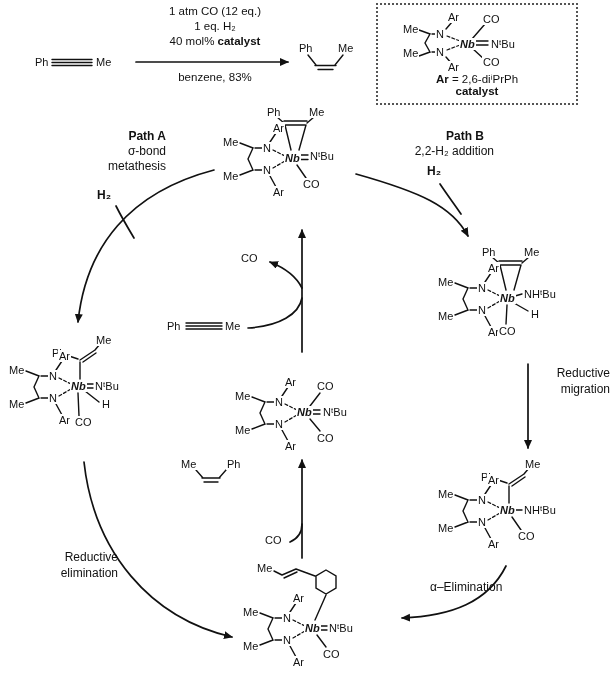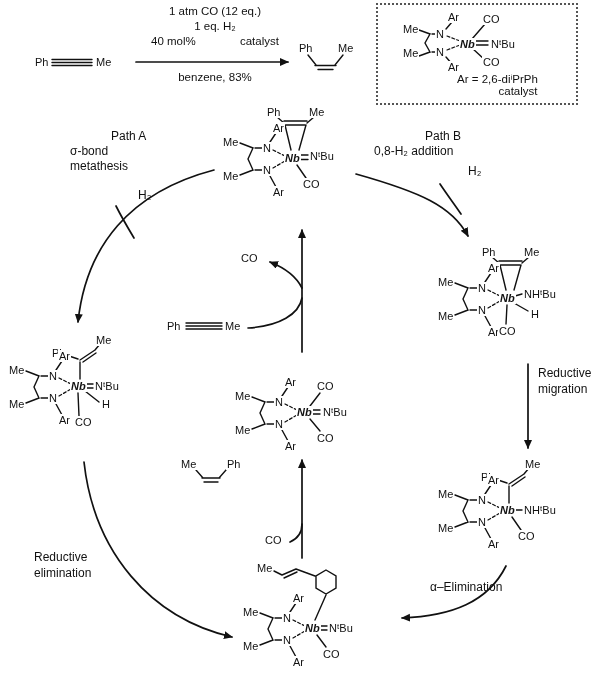--- a/index.html
+++ b/index.html
@@ -7,22 +7,22 @@
           font-family:"Liberation Sans",sans-serif;color:#111;overflow:hidden;}
   #wires{position:absolute;left:0;top:0;z-index:1;}
   .cplx{position:absolute;z-index:2;}
   .cplx svg{position:absolute;left:0;top:0;overflow:visible;}
   .atom{position:absolute;font-size:11px;line-height:12px;white-space:nowrap;
         background:#fff;padding:0 1px;z-index:3;}
   .nbw{font-weight:700;font-style:italic;}
   .cond{position:absolute;width:154px;text-align:center;font-size:11.5px;
         line-height:14px;white-space:nowrap;z-index:3;}
   .plabel{position:absolute;font-size:12px;line-height:14px;white-space:nowrap;z-index:3;}
-  .ctr{text-align:left;}
-  .bold{font-weight:400;margin-left:41px;}
+  .ctr{text-align:right;}
+  .bold{font-weight:700;}
   path.bond{fill:none;stroke:#111;stroke-width:1.4;stroke-linecap:round;}
   path.dash{stroke-dasharray:3 2.2;stroke-width:1.2;}
   path.arrow{fill:none;stroke:#111;stroke-width:1.7;stroke-linecap:round;}
   .ah-head{fill:#111;stroke:none;}
   .dotted-box{position:absolute;border:2.5px dotted #555;background:#fff;z-index:2;}
   .defline{position:absolute;width:100%;text-align:center;font-size:11.5px;white-space:nowrap;}
 </style>
 </head>
 <body>
 
@@ -87,21 +87,21 @@
     <div class="defline" style="top:66px"><span class="bold">Ar</span><span> = 2,6-diⁱPrPh</span></div>
     <div class="defline bold" style="top:80px">catalyst</div>
   </div>
 
   <div class="plabel ctr bold" style="left:70px;top:129px;width:96px">Path A</div>
   <div class="plabel ctr" style="left:70px;top:144px;width:96px">σ-bond</div>
   <div class="plabel ctr" style="left:70px;top:159px;width:96px">metathesis</div>
   <div class="plabel bold" style="left:97px;top:188px">H₂</div>
 
   <div class="plabel ctr bold" style="left:384px;top:129px;width:100px">Path B</div>
-  <div class="plabel ctr" style="left:374px;top:144px;width:120px">0,8-H₂ addition</div>
+  <div class="plabel ctr" style="left:374px;top:144px;width:120px">2,2-H₂ addition</div>
   <div class="plabel bold" style="left:427px;top:164px">H₂</div>
 
   <div class="plabel ctr" style="left:538px;top:366px;width:72px">Reductive</div>
   <div class="plabel ctr" style="left:538px;top:382px;width:72px">migration</div>
 
   <div class="plabel" style="left:430px;top:580px">α–Elimination</div>
 
   <div class="plabel ctr" style="left:34px;top:550px;width:84px">Reductive</div>
   <div class="plabel ctr" style="left:34px;top:566px;width:84px">elimination</div>
 

